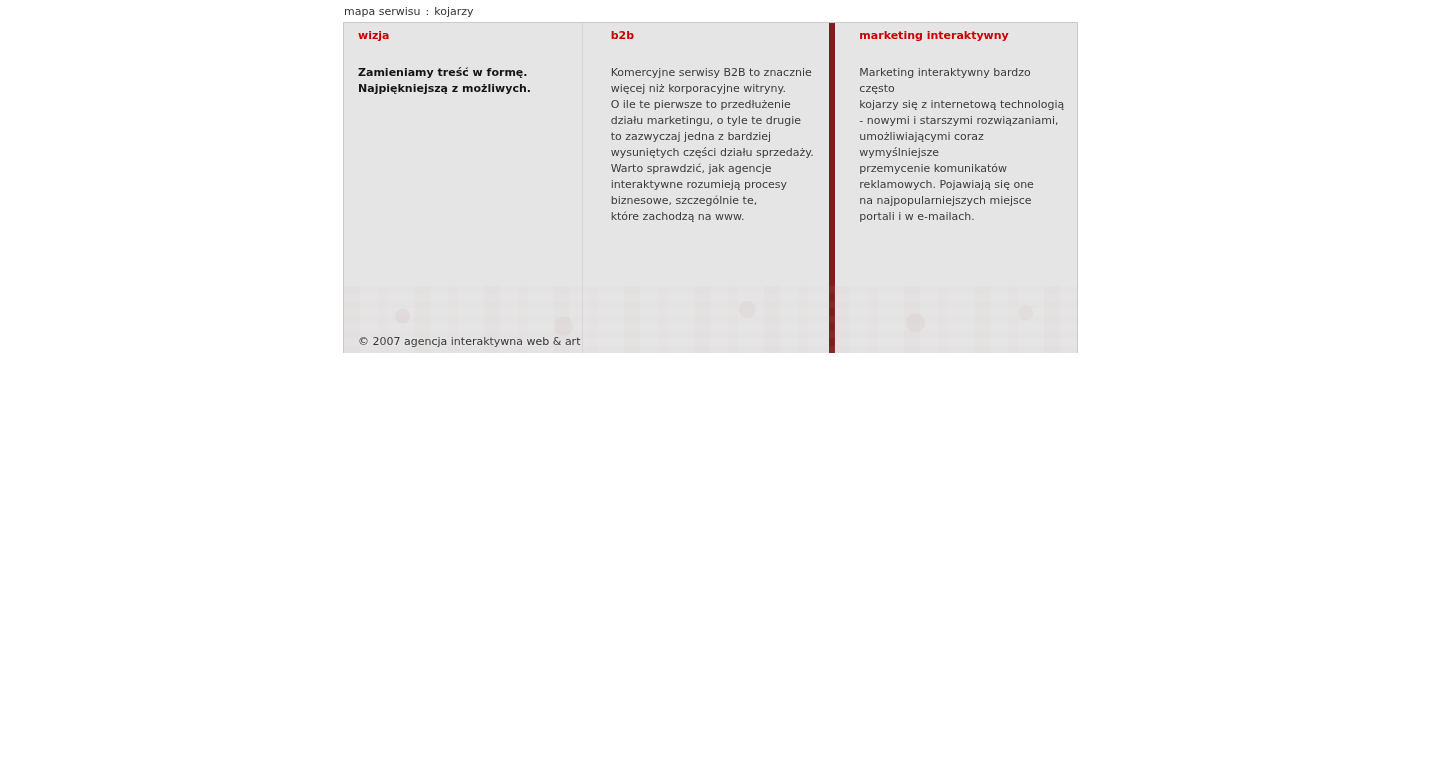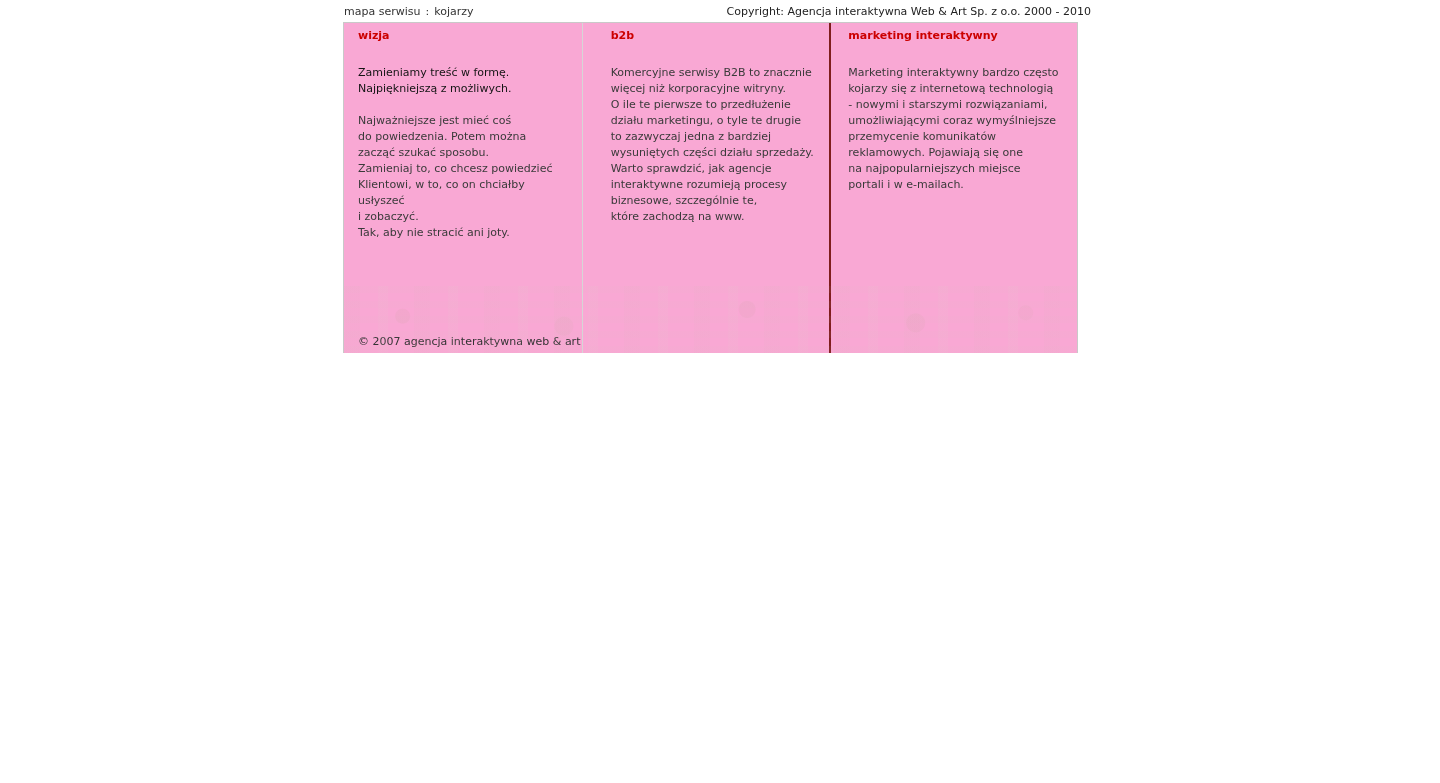--- a/index.html
+++ b/index.html
@@ -22,37 +22,37 @@
   .topbar .sep { color: #333333; }
   .topbar .copyright { color: #222222; }
 
   
   .columns-wrap {
     position: absolute; left: 343px; top: 22px; width: 735px; height: 331px;
     border-top: 1px solid #c9c9c9;
     border-left: 1px solid #c9c9c9;
     border-right: 1px solid #c9c9c9;
     display: flex;
-    background: #f9a8d4;
+    background: #e5e5e5;
   }
   .col {
     position: relative; height: 100%;
     padding: 5px 12px 0 14px;
     font-size: 11px; line-height: 16px; color: #333333;
   }
   .col-1 { width: 238px; }
   .col-2 { width: 248px; border-left: 1px solid #d6d6d6; padding-left: 28px; }
-  .col-3 { width: 248px; border-left: 2px solid #7f1d1d; padding-left: 17px; }
+  .col-3 { width: 248px; border-left: 6px solid #7f1d1d; padding-left: 24px; }
 
   .col .heading {
     color: #cc0000; font-weight: bold; font-size: 11px;
     margin-bottom: 21px;
   }
   .col .intro {
-    font-weight: normal; color: #141414;
+    font-weight: bold; color: #141414;
     white-space: pre-line; margin-bottom: 16px;
   }
   .col .body-text { white-space: pre-line; color: #3a3a3a; }
 
   
   .watermark {
     position: absolute; left: 0; bottom: 0; width: 100%; height: 67px;
     pointer-events: none;
     background-image:
       radial-gradient(circle at 8% 45%, rgba(205,160,160,0.14) 0 7px, transparent 8px),
@@ -73,36 +73,28 @@
 <body>
 
 <div class="page">
 
   <div class="topbar">
     <div class="navlinks">
       <a href="#">mapa serwisu</a>
       <span class="sep">:</span>
       <a href="#">kojarzy</a>
     </div>
-    <div class="copyright">Copyright: Agencja interaktywna Web &amp; Art Sp. z o.o. 2000 - 2010</div>
   </div>
 
   <div class="columns-wrap">
 
     <div class="col col-1">
       <div class="heading">wizja</div>
       <div class="intro">Zamieniamy treść w formę.
 Najpiękniejszą z możliwych.</div>
-      <div class="body-text">Najważniejsze jest mieć coś
-do powiedzenia. Potem można
-zacząć szukać sposobu.
-Zamieniaj to, co chcesz powiedzieć
-Klientowi, w to, co on chciałby usłyszeć
-i zobaczyć.
-Tak, aby nie stracić ani joty.</div>
       <div class="footer-copyright">© 2007 agencja interaktywna web &amp; art</div>
     </div>
 
     <div class="col col-2">
       <div class="heading">b2b</div>
       <div class="body-text">Komercyjne serwisy B2B to znacznie
 więcej niż korporacyjne witryny.
 O ile te pierwsze to przedłużenie
 działu marketingu, o tyle te drugie
 to zazwyczaj jedna z bardziej

